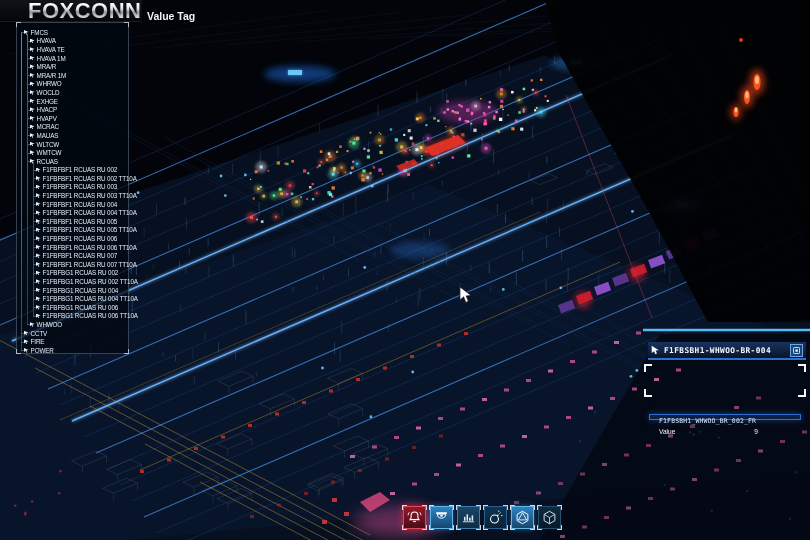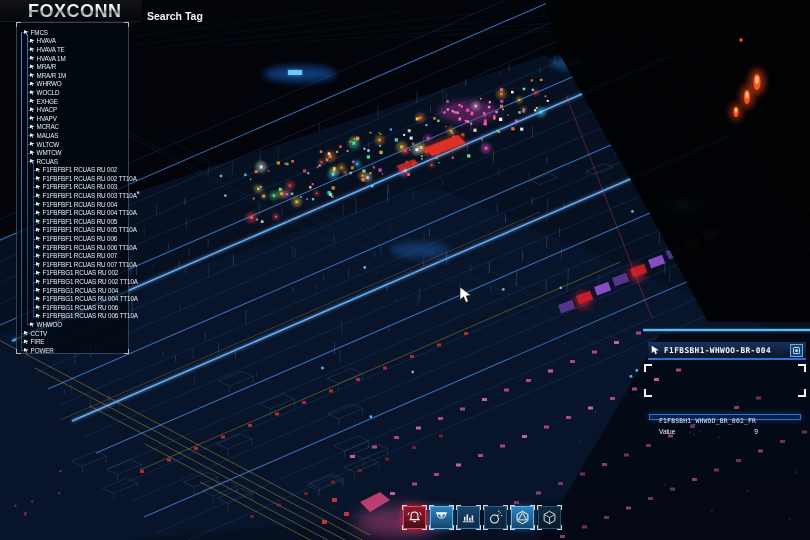--- a/index.html
+++ b/index.html
@@ -5,21 +5,21 @@
   html,body{margin:0;padding:0;background:#000;}
   .stage{position:relative;width:810px;height:540px;overflow:hidden;background:#020409;
          font-family:"Liberation Sans",sans-serif;}
   .stage *{box-sizing:border-box;}
   #scene{position:absolute;left:0;top:0;width:810px;height:540px;display:block;}
 
   
   .logo-bar{position:absolute;left:0;top:0;width:142px;height:22px;
             background:linear-gradient(180deg,#111319,#04060a);
             border-bottom:1px solid #141b28;display:flex;align-items:center;padding-left:28px;}
-  .logo{font-size:18px;font-weight:800;letter-spacing:.5px;line-height:1;
+  .logo{font-size:22px;font-weight:800;letter-spacing:.5px;line-height:1;
         background:linear-gradient(180deg,#ffffff 18%,#d4d9df 42%,#7e8691 55%,#eef1f4 88%);
         -webkit-background-clip:text;background-clip:text;color:transparent;
         text-shadow:0 0 1px rgba(255,255,255,.12);}
   .search-tag{position:absolute;left:147px;top:10px;font-size:10.5px;font-weight:700;
               color:#eef3f8;text-shadow:0 1px 2px #000;}
 
   
   .tree-panel{position:absolute;left:16px;top:22px;width:113px;height:332px;
               background:rgba(2,8,18,.74);border:1px solid rgba(140,160,185,.38);}
   .tree-rows{position:absolute;left:0;top:2px;right:0;padding-top:3px;}
@@ -726,21 +726,21 @@
       <circle cx="15.292936563491821" cy="505.7926608482376" r="1.3" fill="#cf3a6a" opacity="0.5"></circle>
       <circle cx="25.122906188480556" cy="514.5269760256633" r="1.3" fill="#cf3a6a" opacity="0.5"></circle>
       <circle cx="32.0887282025069" cy="501.57374505419284" r="1.3" fill="#cf3a6a" opacity="0.5"></circle>
       <circle cx="59.17547682765871" cy="493.2211286155507" r="1.3" fill="#cf3a6a" opacity="0.5"></circle>
       <circle cx="60.4850242100656" cy="471.24115789774805" r="1.3" fill="#cf3a6a" opacity="0.5"></circle>
     </svg>
 
   <div class="logo-bar">
     <span class="logo">FOXCONN</span>
   </div>
-  <div class="search-tag">Search Tag</div>
+  <div class="search-tag">Value Tag</div>
 
   <div class="tree-panel">
     <span class="cornr c-tl"></span>
     <span class="cornr c-tr"></span>
     <span class="cornr c-bl"></span>
     <span class="cornr c-br"></span>
     <div class="vline v-root"></div>
     <div class="vline v-l1"></div>
     <div class="vline v-l2"></div>
     <div class="tree-rows">

